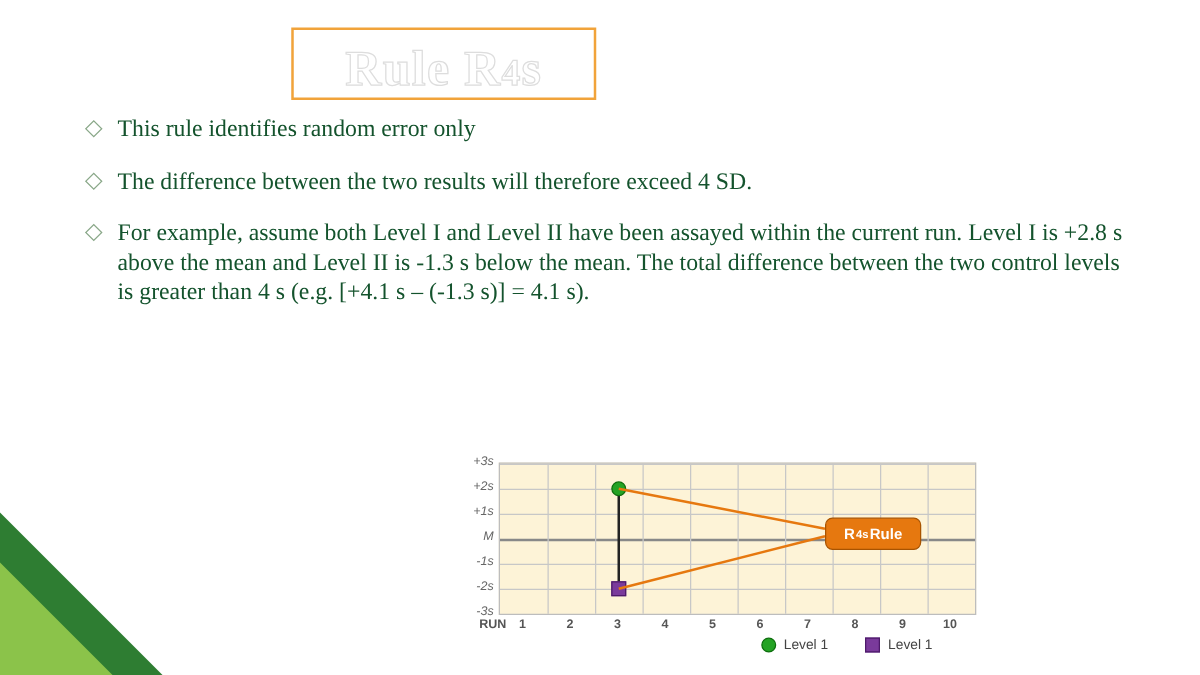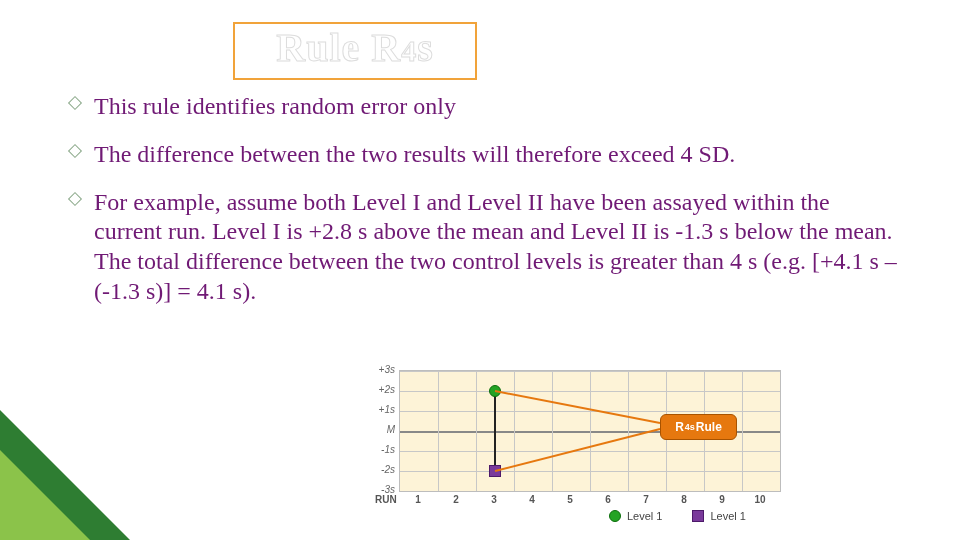--- a/index.html
+++ b/index.html
@@ -20,21 +20,21 @@
   }
   .title-box {
     position: absolute;
     left: 233px;
     top: 22px;
     width: 240px;
     height: 54px;
     border: 2px solid #f1a33a;
     background: #fff;
     display: flex;
-    align-items: flex-start;
+    align-items: flex-end;
     justify-content: center;
   }
   .title-text {
     font-family: "Times New Roman", serif;
     color: #fff;
     -webkit-text-stroke: 1px #ddd;
     font-size: 40px;
     font-weight: 600;
     letter-spacing: 1px;
   }
@@ -62,22 +62,22 @@
   }
   
   ul.bullets {
     position: absolute;
     left: 70px;
     top: 92px;
     width: 830px;
     margin: 0;
     padding: 0;
     list-style: none;
-    font-size: 24px;
-    color: #701a75;
+    font-size: 19px;
+    color: #14532d;
     line-height: 1.24;
   }
   ul.bullets li {
     position: relative;
     padding-left: 24px;
     margin-bottom: 18px;
   }
   ul.bullets li::before {
     content: "";
     position: absolute;
@@ -140,21 +140,21 @@
     color: #555;
     font-family: Arial, sans-serif;
     font-size: 10px;
     font-weight: bold;
   }
   .xrun {
     position: absolute;
     left: 20px;
     top: 124px;
     width: 30px;
-    text-align: left;
+    text-align: right;
     color: #555;
     font-family: Arial, sans-serif;
     font-size: 10px;
     font-weight: bold;
   }
   
   .badge {
     position: absolute;
     left: 260px;
     top: 43px;

